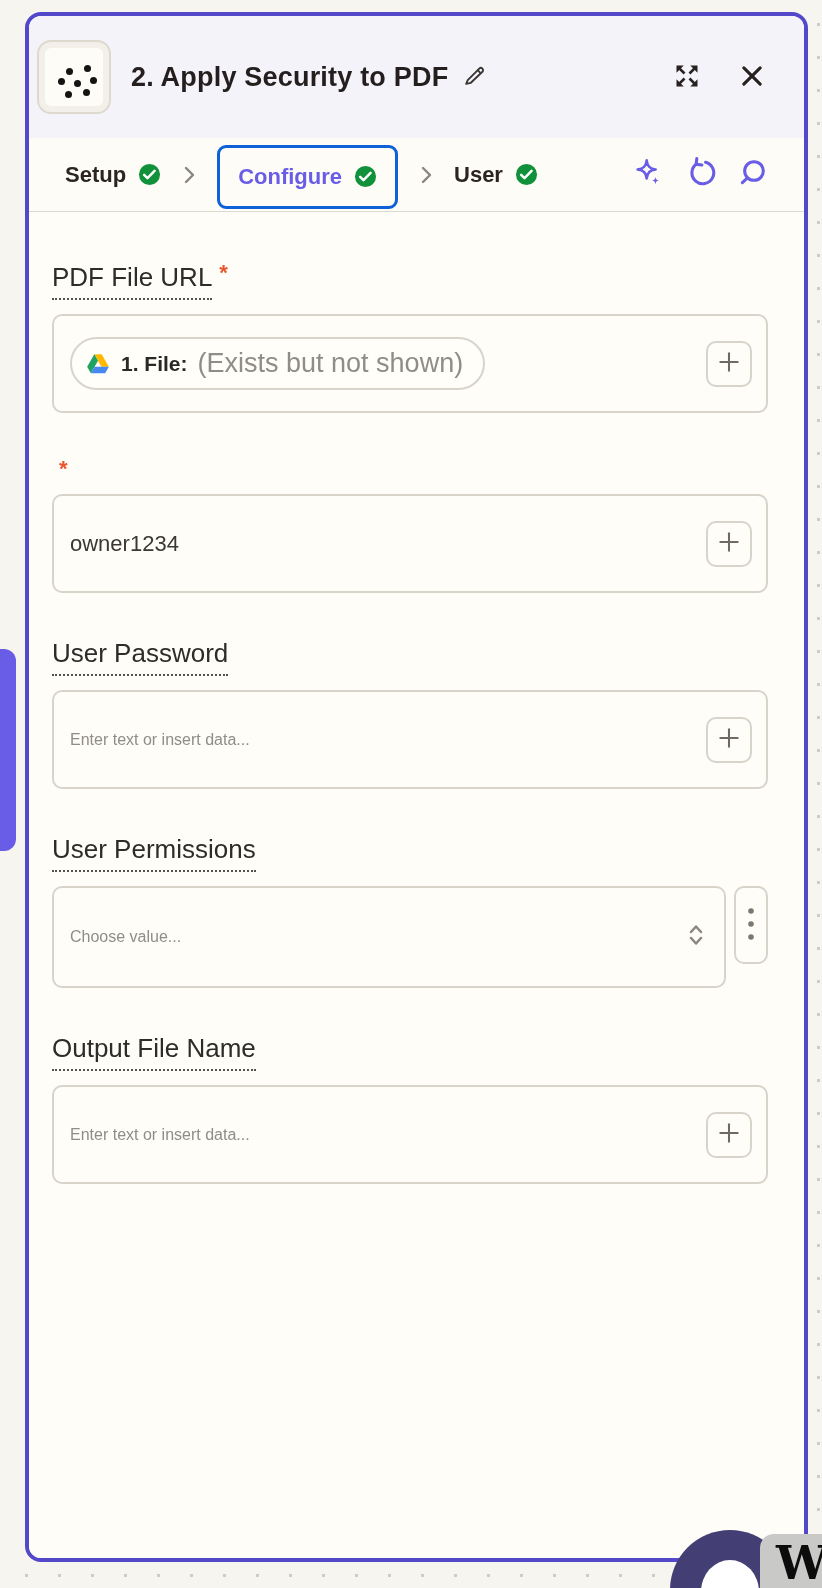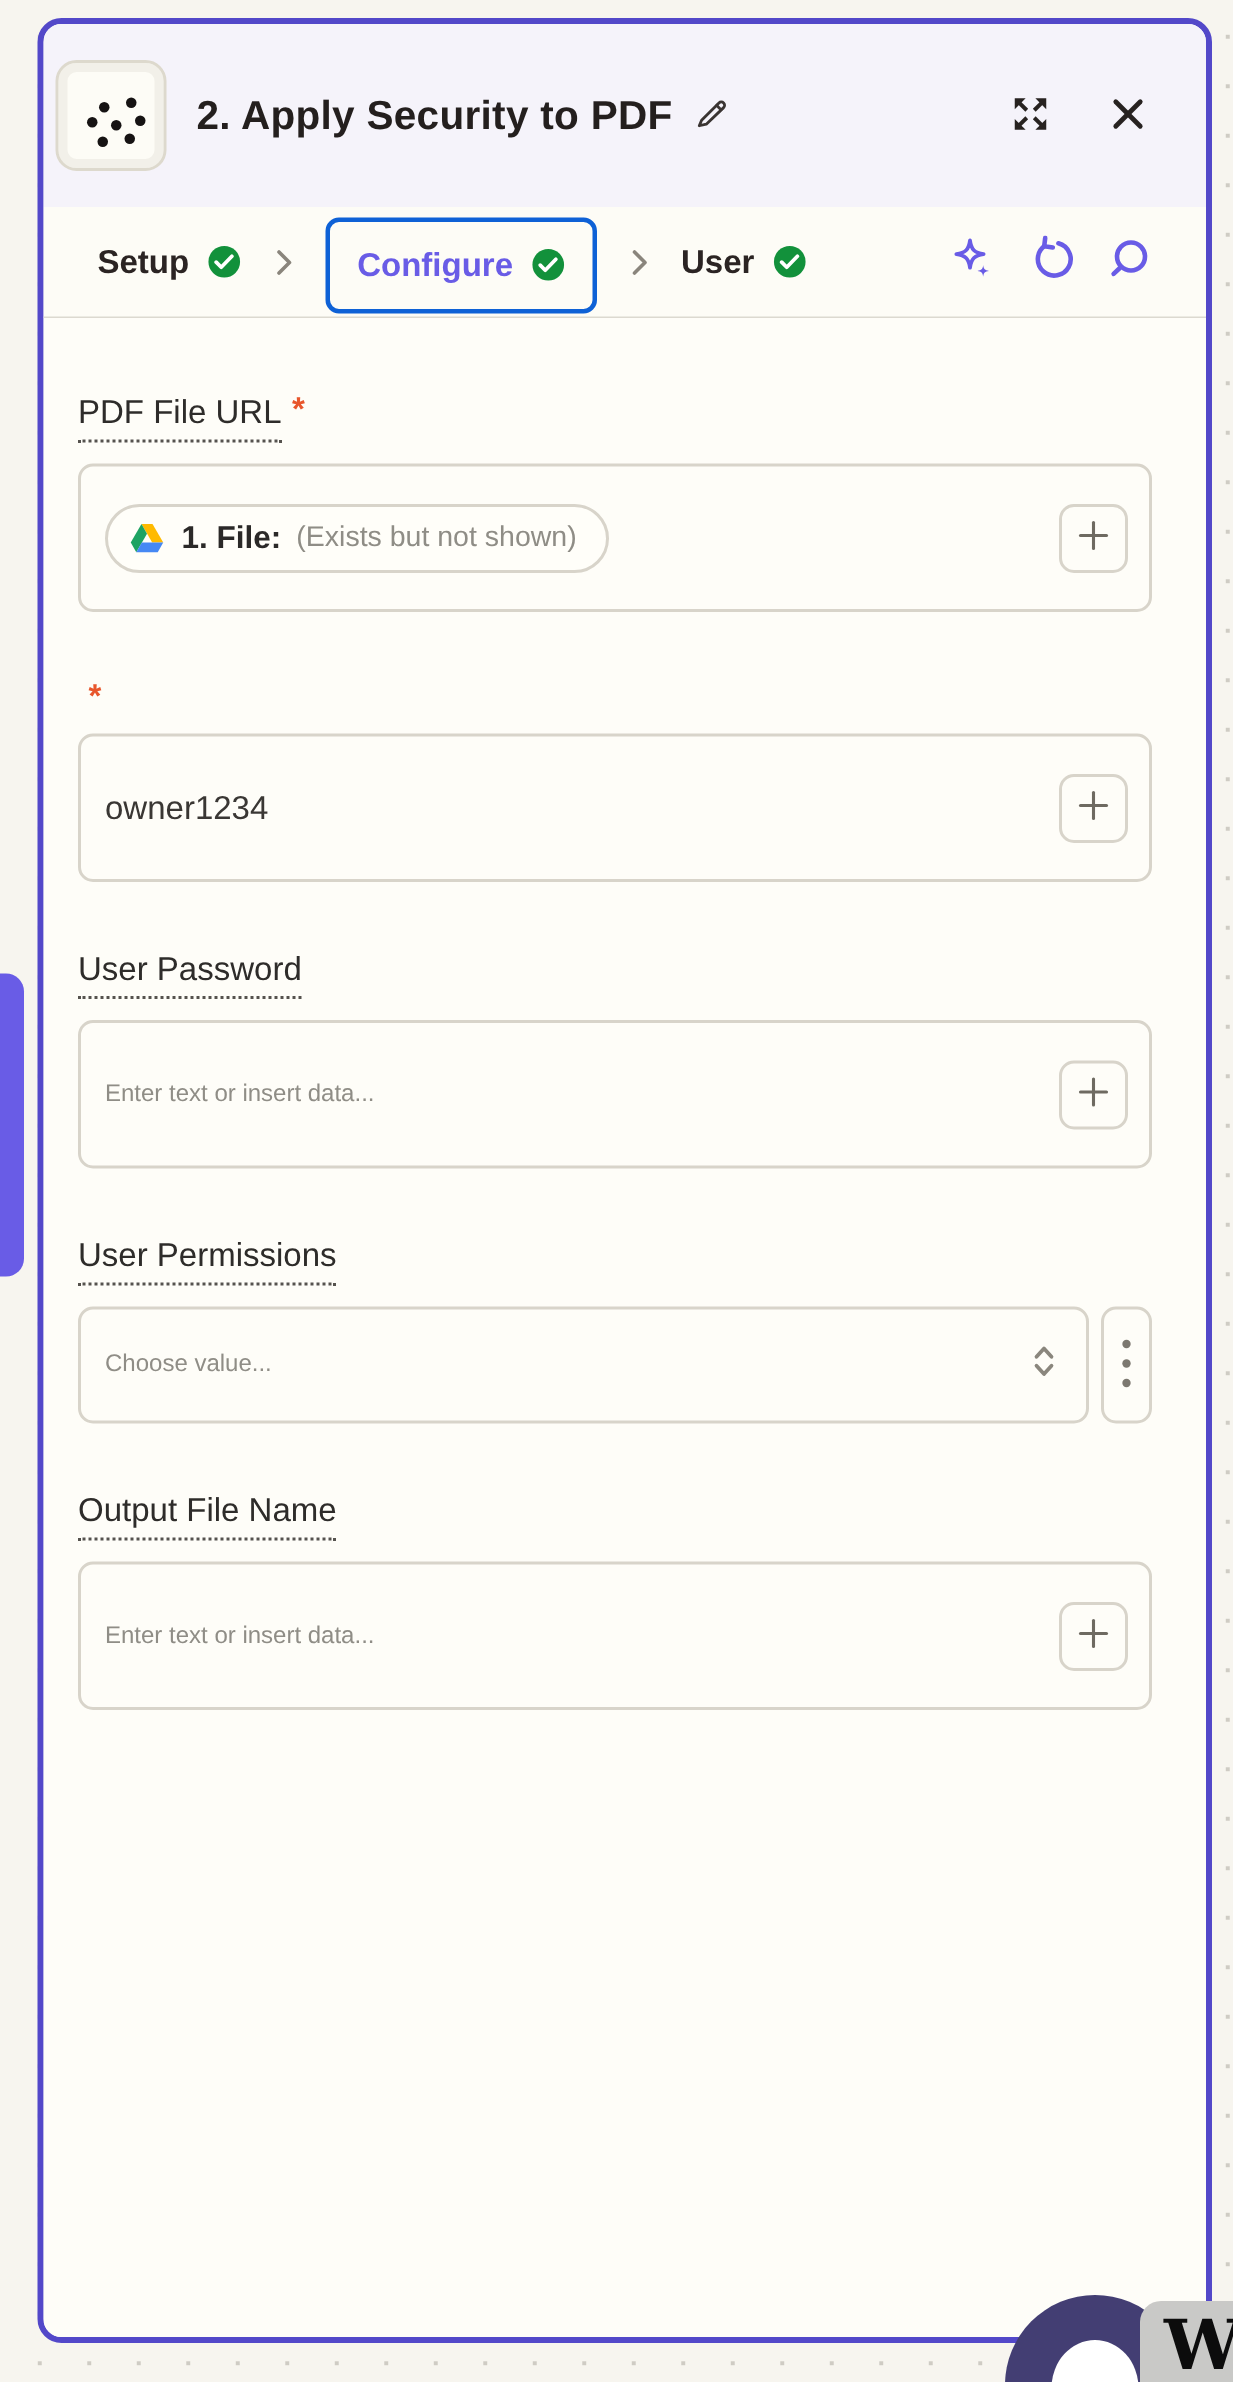--- a/index.html
+++ b/index.html
@@ -91,21 +91,21 @@
   .check{width:23px;height:23px;flex:0 0 23px;display:block;}
   
   .panel-content{
     flex:1;background:var(--content-bg);
     padding:50px 36px 0 23px;
     overflow:hidden;
   }
   .field{margin-bottom:45px;}
   .field-label-row{display:flex;align-items:flex-start;margin-bottom:14px;padding-left:0;}
   .field-label{
-    font-size:22px;font-weight:500;color:#2e2c2a;
+    font-size:26px;font-weight:500;color:#2e2c2a;
     border-bottom:2px dotted #55524e;padding-bottom:5px;
   }
   .req{color:var(--required-orange);font-size:22px;font-weight:600;margin-left:7px;line-height:1;}
   .input-box{
     position:relative;height:99px;
     border:2px solid var(--input-border);border-radius:10px;
     background:var(--content-bg);
     display:flex;align-items:center;
     padding:0 76px 0 16px;
     cursor:text;
@@ -119,24 +119,24 @@
     display:flex;align-items:center;justify-content:center;
   }
   .token{
     display:flex;align-items:center;gap:10px;
     border:2px solid var(--input-border);border-radius:999px;
     background:#fffef9;
     padding:9px 20px 9px 13px;
     cursor:pointer;max-width:100%;
   }
   .token-step{font-size:21px;font-weight:700;color:#2b2928;white-space:nowrap;}
-  .token-value{font-size:19px;color:var(--muted);white-space:nowrap;text-align:right;}
+  .token-value{font-size:27px;color:var(--muted);white-space:nowrap;text-align:right;}
   .select-row{display:flex;align-items:stretch;gap:8px;}
   .select-box{
-    flex:1;position:relative;height:78px;
+    flex:1;position:relative;height:102px;
     border:2px solid var(--input-border);border-radius:10px;
     background:var(--content-bg);
     display:flex;align-items:center;padding:0 56px 0 16px;cursor:pointer;
   }
   .select-chevrons{position:absolute;right:16px;top:50%;transform:translateY(-50%);}
   .kebab-btn{
     flex:0 0 34px;height:78px;
     border:2px solid var(--input-border);border-radius:10px;
     background:transparent;cursor:pointer;
     display:flex;align-items:center;justify-content:center;

